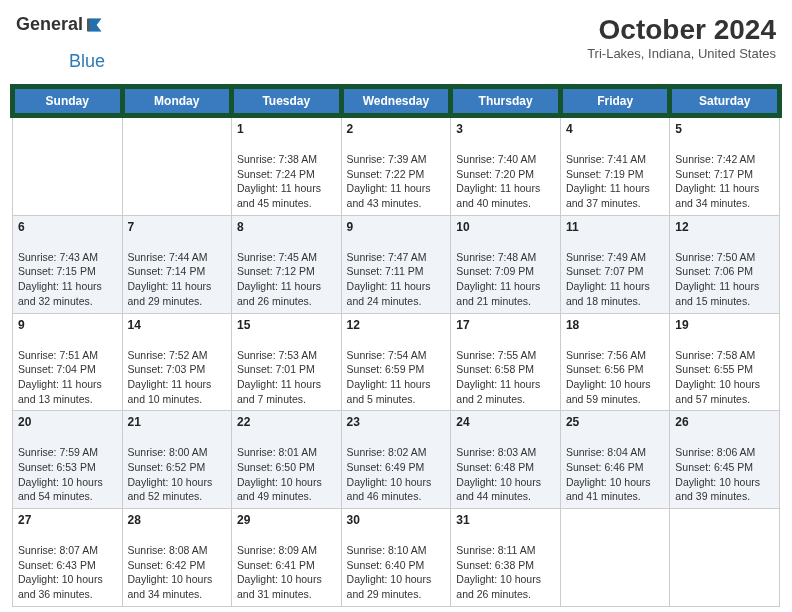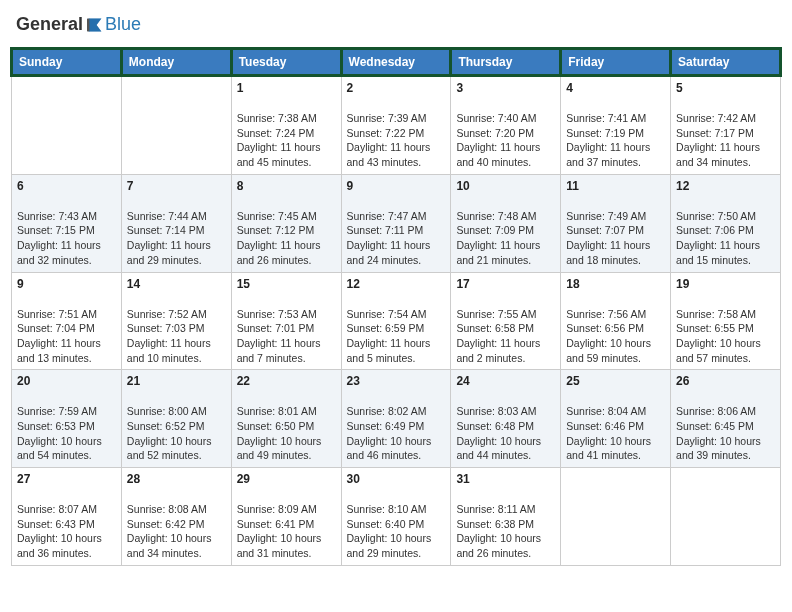--- a/index.html
+++ b/index.html
@@ -12,22 +12,23 @@
     }
     .header {
       display: flex;
       justify-content: space-between;
       align-items: flex-start;
       margin-bottom: 8px;
       padding: 4px 6px;
     }
     .logo {
       display: flex;
-      flex-direction: row;
-      align-items: center;
+      flex-direction: column;
+      align-items: flex-end;
+      gap: 16px;
     }
     .logo-general {
       font-size: 18px;
       font-weight: bold;
       color: #333;
     }
     .logo-blue {
       font-size: 18px;
       font-weight: normal;
       color: #2c7bb6;
@@ -56,24 +57,24 @@
       color: #555;
     }
     .calendar {
       width: 100%;
       border-collapse: collapse;
       font-size: 11px;
     }
     .calendar th {
       background-color: #3a7bbf;
       color: white;
-      text-align: left;
+      text-align: center;
       padding: 5px 6px;
       font-size: 12px;
-      border: 3px solid #14532d;
+      border: 5px solid #14532d;
     }
     .calendar td {
       border: 1px solid #ccc;
       vertical-align: top;
       padding: 4px 5px;
       width: 110px;
       min-height: 80px;
       background: #fff;
     }
     .calendar tr:nth-child(even) td {
@@ -104,20 +105,24 @@
     <div class="logo-row">
       <span class="logo-general">General</span>
       <svg class="logo-icon" viewBox="0 0 24 20" xmlns="http://www.w3.org/2000/svg">
         <polygon points="4,2 20,2 14,10 20,18 4,18" fill="#2c7bb6"></polygon>
         <polygon points="4,2 20,2 14,10 20,18 4,18" fill="#1a5fa0" opacity="0.4"></polygon>
         <rect x="2" y="2" width="3" height="16" fill="#555"></rect>
       </svg>
     </div>
     <span class="logo-blue">Blue</span>
   </div>
+  <div class="title-area">
+    <div class="month-title">October 2024</div>
+    <div class="location">Tri-Lakes, Indiana, United States</div>
+  </div>
 </div>
 
 <table class="calendar">
   <thead>
     <tr>
     <th>Sunday</th>
         <th>Monday</th>
         <th>Tuesday</th>
         <th>Wednesday</th>
         <th>Thursday</th>

